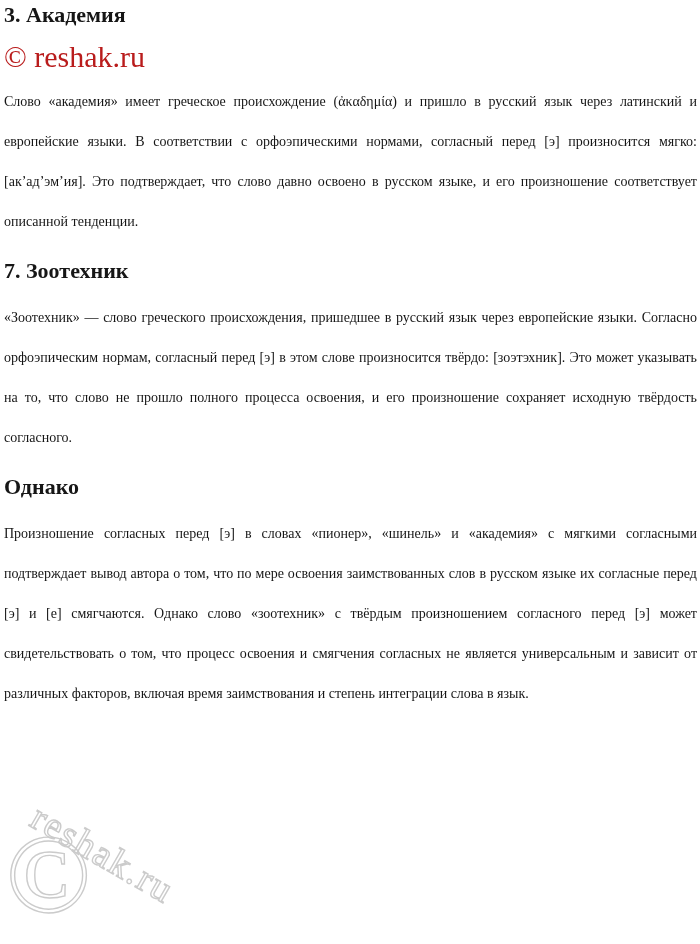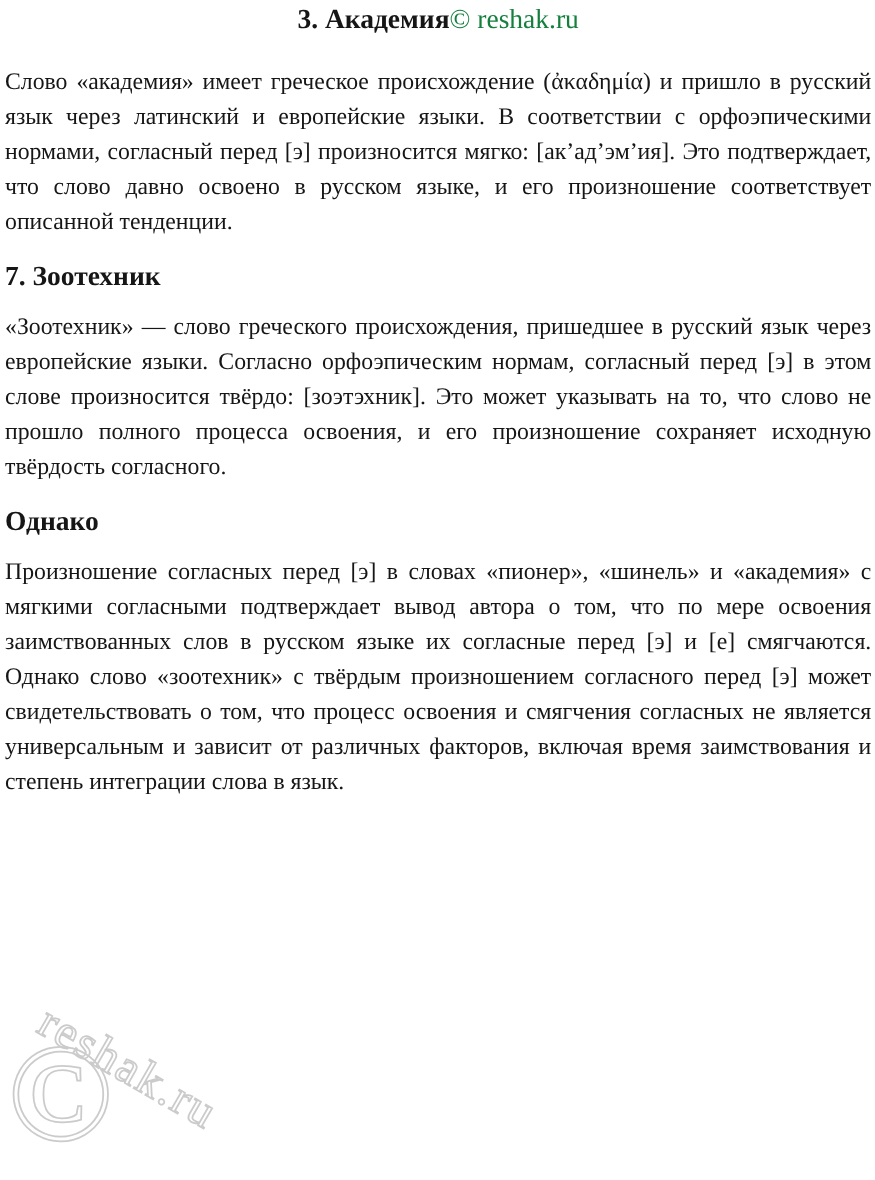--- a/index.html
+++ b/index.html
@@ -24,38 +24,39 @@
   .content {
     position: relative;
     z-index: 1;
     padding: 0 3px 0 4px;
   }
   .header-row {
     display: flex;
     justify-content: center;
     align-items: baseline;
     margin: 0 0 10px 0;
+    flex-direction: column;
   }
   h2.section-heading {
     font-size: 22px;
     line-height: 30px;
     font-weight: bold;
     margin: 0 0 12px 0;
     text-align: left;
   }
   .copyright {
-    font-size: 22px;
+    font-size: 30px;
     line-height: 30px;
     font-weight: normal;
-    color: #15803d;
+    color: #b91c1c;
     white-space: nowrap;
   }
   p.body-paragraph {
-    font-size: 19px;
-    line-height: 28px;
+    font-size: 14px;
+    line-height: 40px;
     text-align: justify;
     text-justify: inter-word;
     margin: 0 0 14px 0;
     hyphens: none;
   }
   .wm-svg {
     position: absolute;
     left: 0;
     top: 742px;
     z-index: 2;

